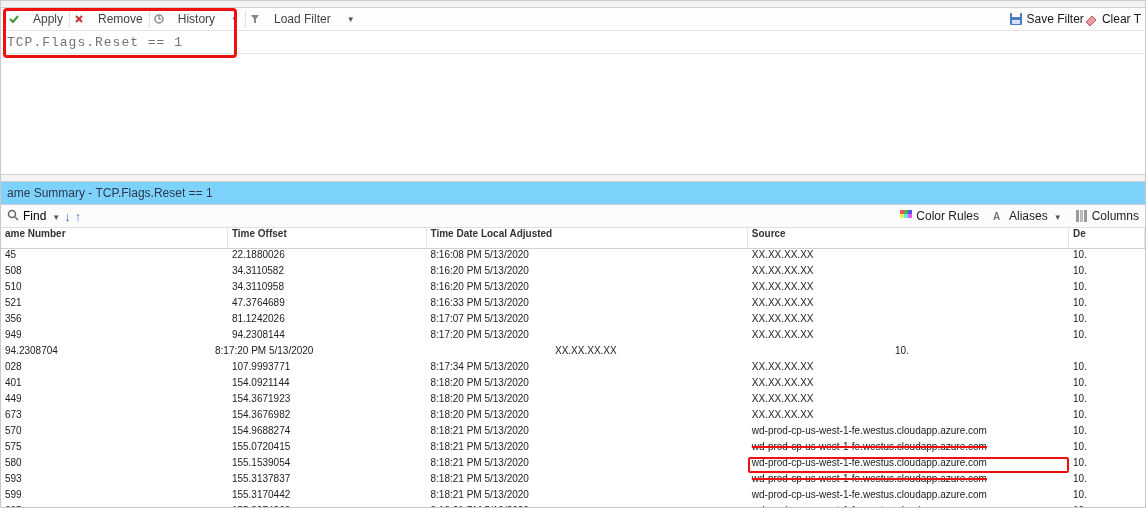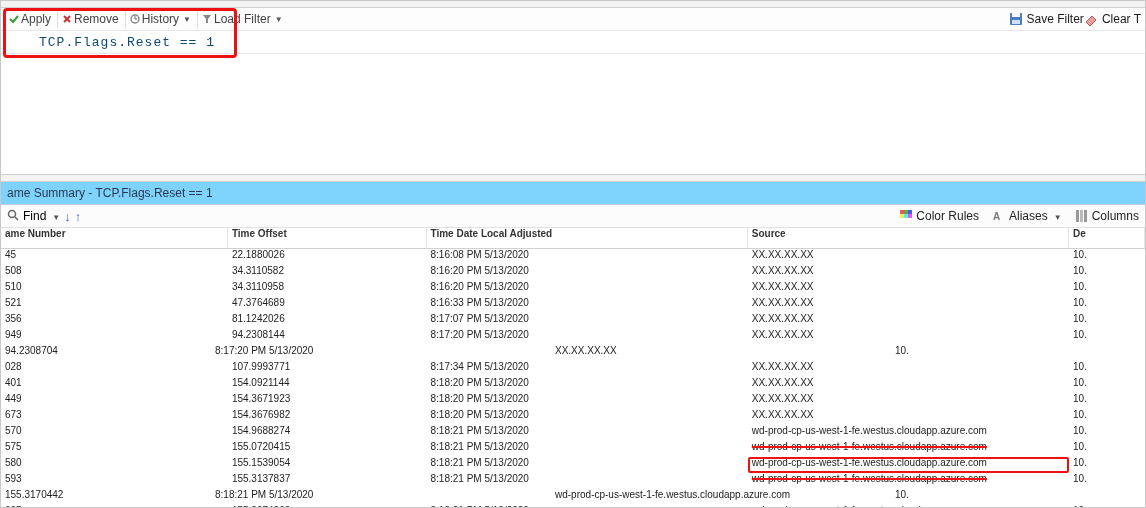--- a/index.html
+++ b/index.html
@@ -42,21 +42,21 @@
     align-items: center;
     gap: 0;
     position: relative;
     z-index: 0; 
   }
   .tb-btn {
     padding: 1px 6px 2px 4px;
     color: #444;
     display: inline-flex;
     align-items: center;
-    gap: 2px;
+    gap: 14px;
     border-right: 1px solid #e3e3e3;
     cursor: default;
   }
   .tb-btn svg { width: 10px; height: 10px; }
   .dd-caret {
     font-size: 8px;
     color: #555;
     position: relative;
     top: 1px;
     margin-left: 2px;
@@ -81,23 +81,22 @@
     align-items: center;
     padding: 0 6px;
     border-bottom: 1px solid #e6e6e6;
     position: relative;
     z-index: 0;
   }
   .filter-text {
     font-family: Consolas, "Courier New", monospace;
     font-size: 13px;
     letter-spacing: 1px;
-    color: #0c4a6e;
+    color: #737373;
     white-space: pre;
-    padding-left: 32px;
   }
 
   
   .red-overlay {
     position: absolute;
     left: 2px;
     top: 7px;   
     width: 228px;
     height: 44px;
     border: 3px solid #e11;
@@ -415,20 +414,21 @@
           <div class="cell c-de">10.</div>
         </div>
         <div class="trow">
           <div class="cell c-fn">593</div>
           <div class="cell c-to">155.3137837</div>
           <div class="cell c-td">8:18:21 PM 5/13/2020</div>
           <div class="cell c-src"><span class="strike">wd-prod-cp-us-west-1-fe.westus.cloudapp.azure.com</span></div>
           <div class="cell c-de">10.</div>
         </div>
         <div class="trow">
+          <div class="cell c-fn">599</div>
           <div class="cell c-to">155.3170442</div>
           <div class="cell c-td">8:18:21 PM 5/13/2020</div>
           <div class="cell c-src">wd-prod-cp-us-west-1-fe.westus.cloudapp.azure.com</div>
           <div class="cell c-de">10.</div>
         </div>
         <div class="trow">
           <div class="cell c-fn">605</div>
           <div class="cell c-to">155.3974860</div>
           <div class="cell c-td">8:18:21 PM 5/13/2020</div>
           <div class="cell c-src">wd-prod-cp-us-west-1-fe.westus.cloudapp.azure.com</div>

